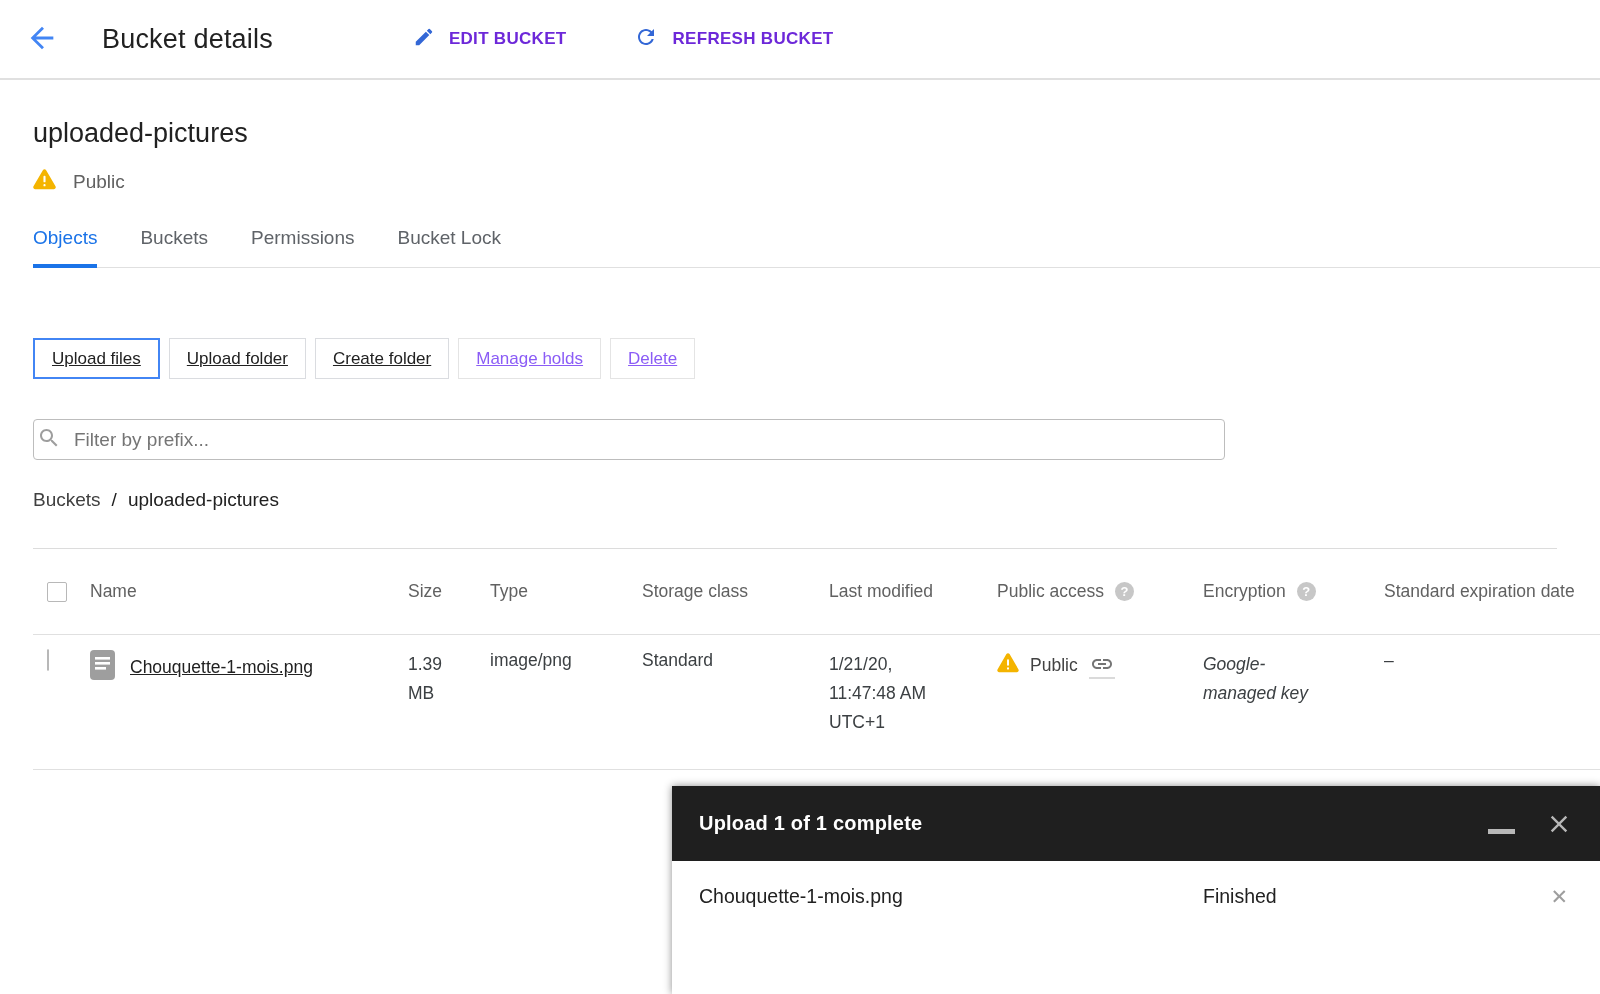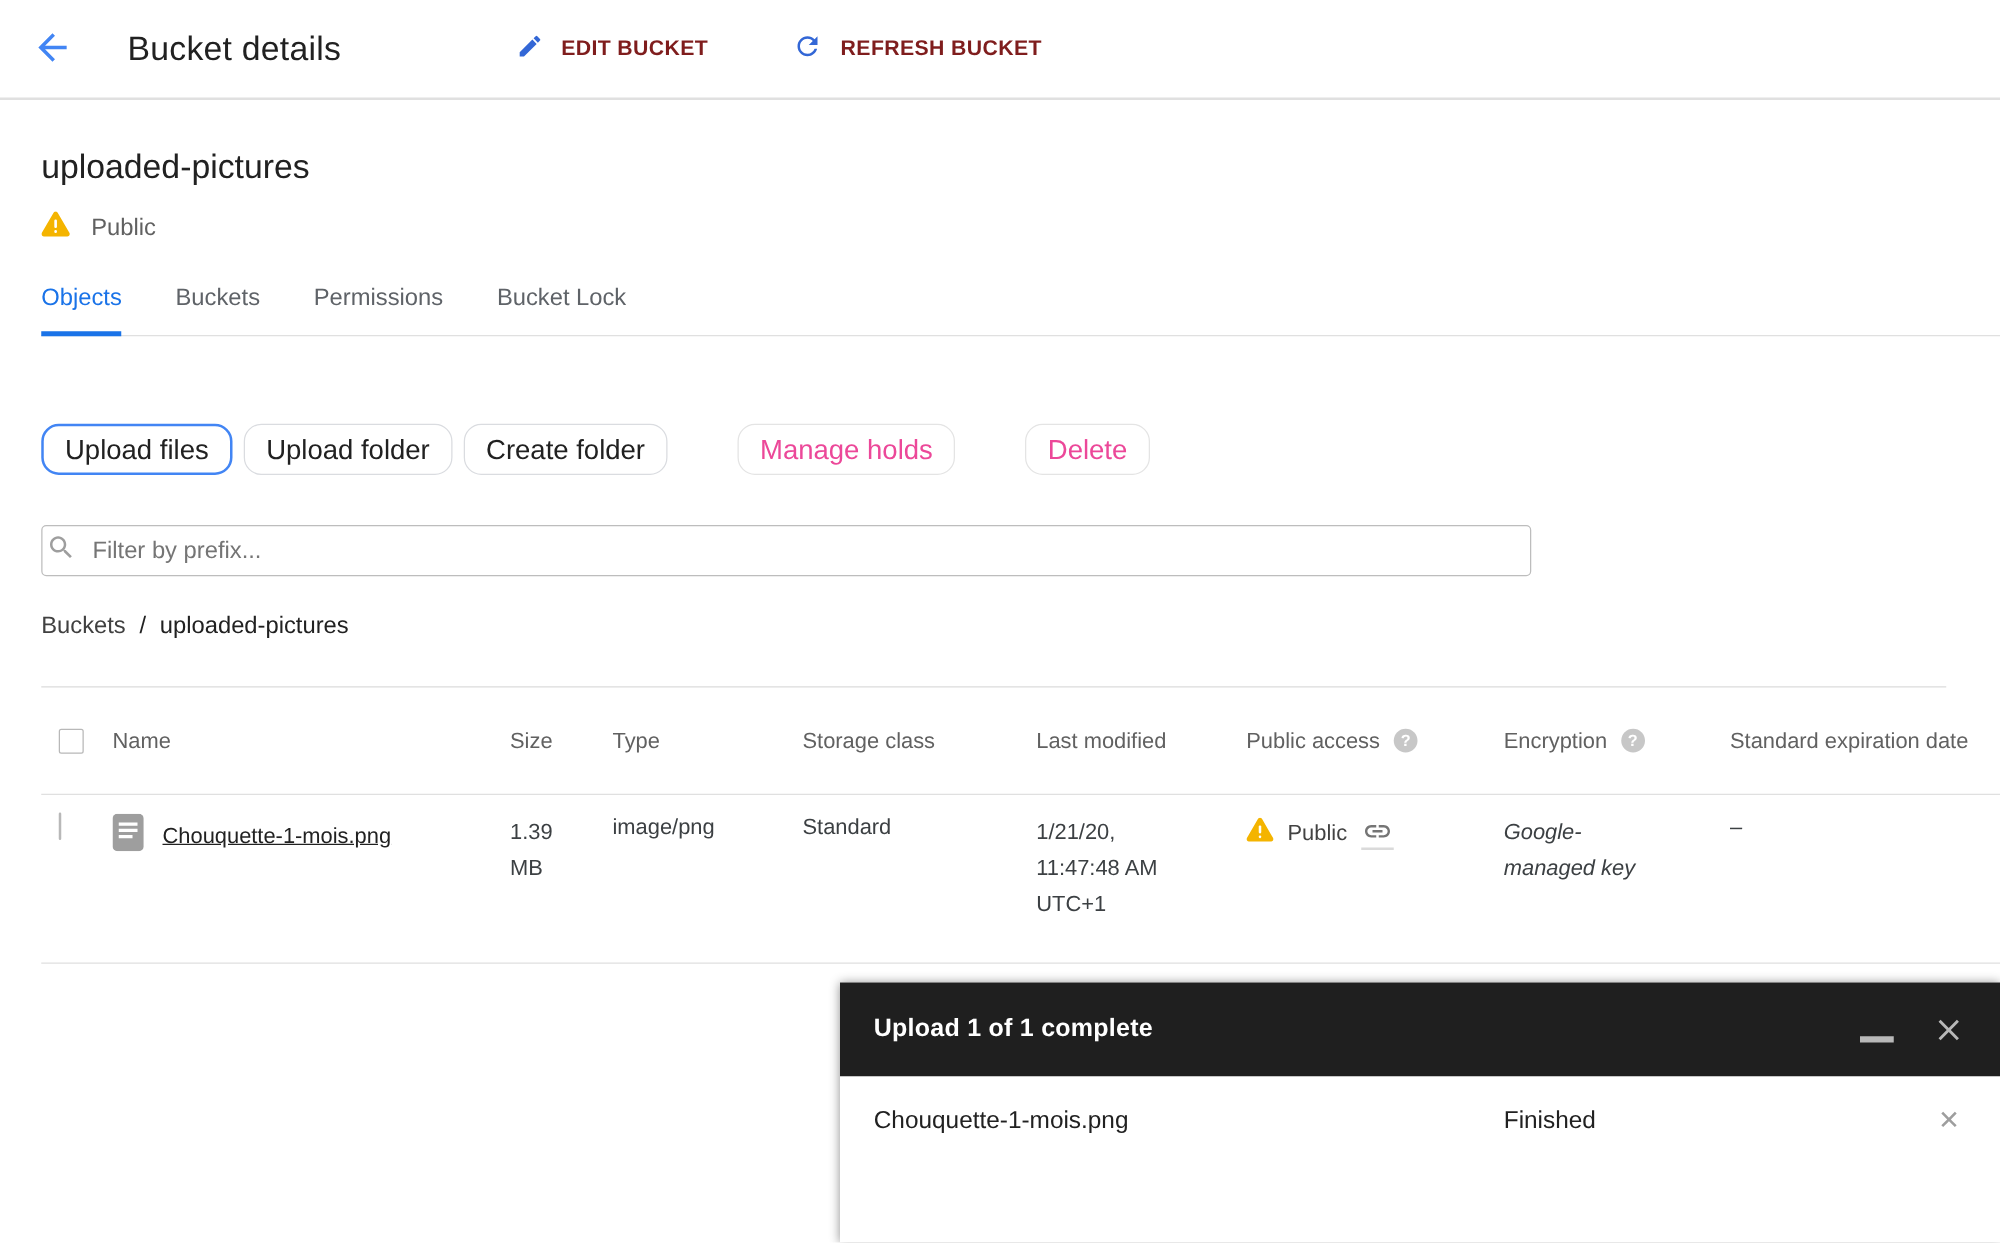--- a/index.html
+++ b/index.html
@@ -7,40 +7,40 @@
   body {
     width:1600px; height:994px; position:relative; overflow:hidden;
     font-family:"Liberation Sans", sans-serif; color:#212121;
   }
 
   
   .app-header { height:80px; display:flex; align-items:center; border-bottom:2px solid #e0e0e0; background:#fff; }
   .back-btn { width:40px; height:40px; margin-left:22px; border:none; background:none; cursor:pointer; display:flex; align-items:center; justify-content:center; }
   .app-title { font-size:27px; font-weight:400; color:#212121; margin-left:40px; letter-spacing:0.2px; }
   .bar-action { display:flex; align-items:center; gap:14px; border:none; background:none; cursor:pointer;
-    color:#7f1d1d; font-weight:bold; font-size:17px; letter-spacing:0.3px; font-family:"Liberation Sans", sans-serif; }
+    color:#6d28d9; font-weight:bold; font-size:17px; letter-spacing:0.3px; font-family:"Liberation Sans", sans-serif; }
   .bar-action.edit { margin-left:140px; }
   .bar-action.refresh { margin-left:68px; }
 
   
   .content { padding-left:33px; }
   .bucket-name { margin-top:38px; font-size:27px; font-weight:400; color:#212121; }
   .public-badge { margin-top:20px; display:flex; align-items:center; gap:17px; font-size:19px; color:#616161; }
 
   
   .tabs-row { margin-top:32px; display:flex; border-bottom:1px solid #e0e0e0; }
   .tab { font-size:19px; color:#5f6368; padding-bottom:15px; margin-right:43px; cursor:pointer; border-bottom:4px solid transparent; margin-bottom:-1px; }
   .tab.active { color:#1a73e8; border-bottom-color:#1a73e8; }
 
   
   .toolbar { margin-top:70px; display:flex; gap:9px; }
-  .tb-btn { height:41px; padding:0 17px; background:#fff; border:1px solid #dadce0; border-radius:14px;
-    font-size:22px; color:#212121; font-family:"Liberation Sans", sans-serif; cursor:pointer; }
+  .tb-btn { height:41px; padding:0 17px; background:#fff; border:1px solid #dadce0; border-radius:0;
+    font-size:17px; color:#212121; font-family:"Liberation Sans", sans-serif; cursor:pointer;text-decoration:underline; }
   .tb-btn.primary { border:2px solid #4285f4; }
-  .tb-btn.disabled { color:#ec4899; border-color:#e4e4e4; cursor:default;margin-left:47px; }
+  .tb-btn.disabled { color:#8b5cf6; border-color:#e4e4e4; cursor:default; }
 
   
   .filter-box { margin-top:40px; width:1192px; height:41px; border:1px solid #bdbdbd; border-radius:4px;
     display:flex; align-items:center; padding:0 3px; gap:13px; }
   .filter-box input { border:none; outline:none; flex:1; font-size:19px; color:#212121; font-family:"Liberation Sans", sans-serif; }
   .filter-box input::placeholder { color:#757575; }
 
   
   .breadcrumb { margin-top:29px; font-size:19px; display:flex; gap:11px; }
   .crumb-link { color:#404040; text-decoration:none; cursor:pointer; }

